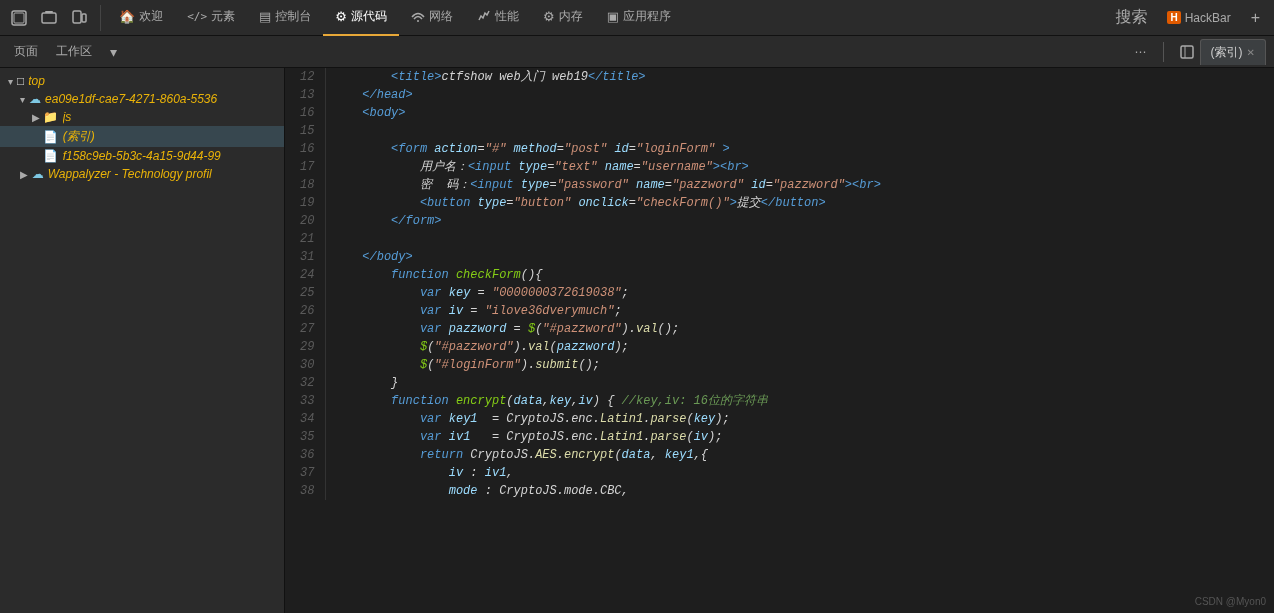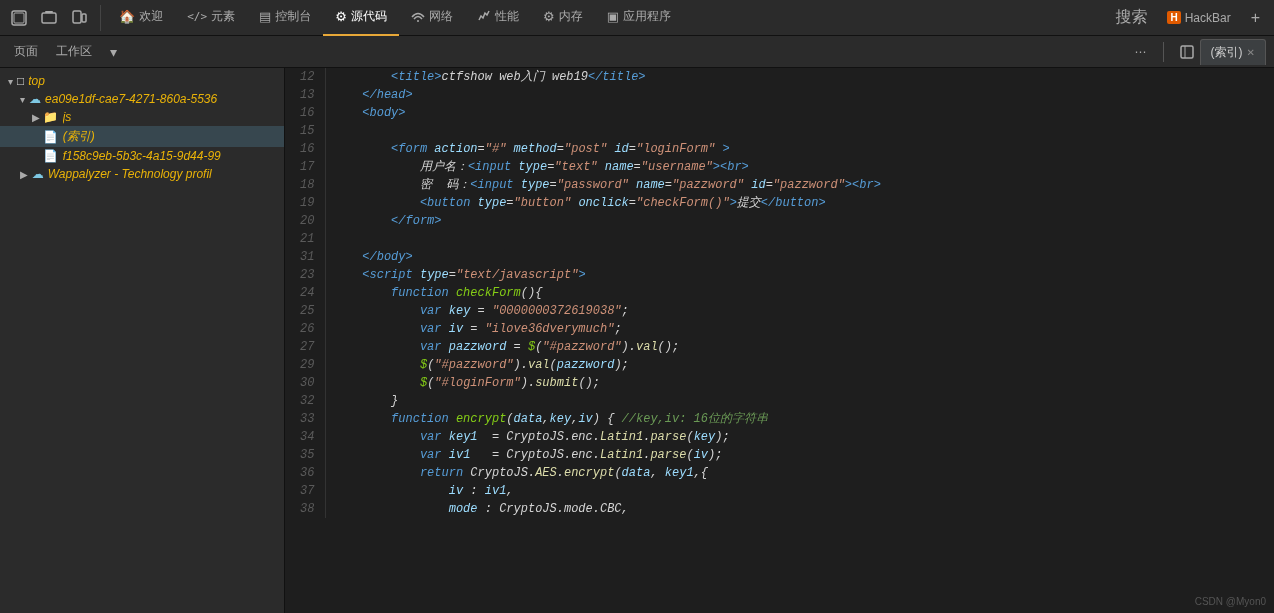--- a/index.html
+++ b/index.html
@@ -308,24 +308,20 @@
           <tr>
             <td class="line-num">21</td>
             <td class="code-line"></td>
           </tr>
 
           <tr>
             <td class="line-num">31</td>
             <td class="code-line"><span class="plain">    </span><span class="tag">&lt;/body&gt;</span></td>
           </tr>
 
-          <tr>
-            <td class="line-num">23</td>
-            <td class="code-line"><span class="plain">    </span><span class="tag">&lt;script</span> <span class="attr">type</span><span class="punc">=</span><span class="str">"text/javascript"</span><span class="tag">&gt;</span></td>
-          </tr>
 
           <tr>
             <td class="line-num">24</td>
             <td class="code-line"><span class="plain">        </span><span class="kw">function</span> <span class="fn">checkForm</span><span class="punc">(){</span></td>
           </tr>
 
           <tr>
             <td class="line-num">25</td>
             <td class="code-line"><span class="plain">            </span><span class="kw">var</span> <span class="var-name">key</span> <span class="punc">=</span> <span class="str">"0000000372619038"</span><span class="punc">;</span></td>
           </tr>

